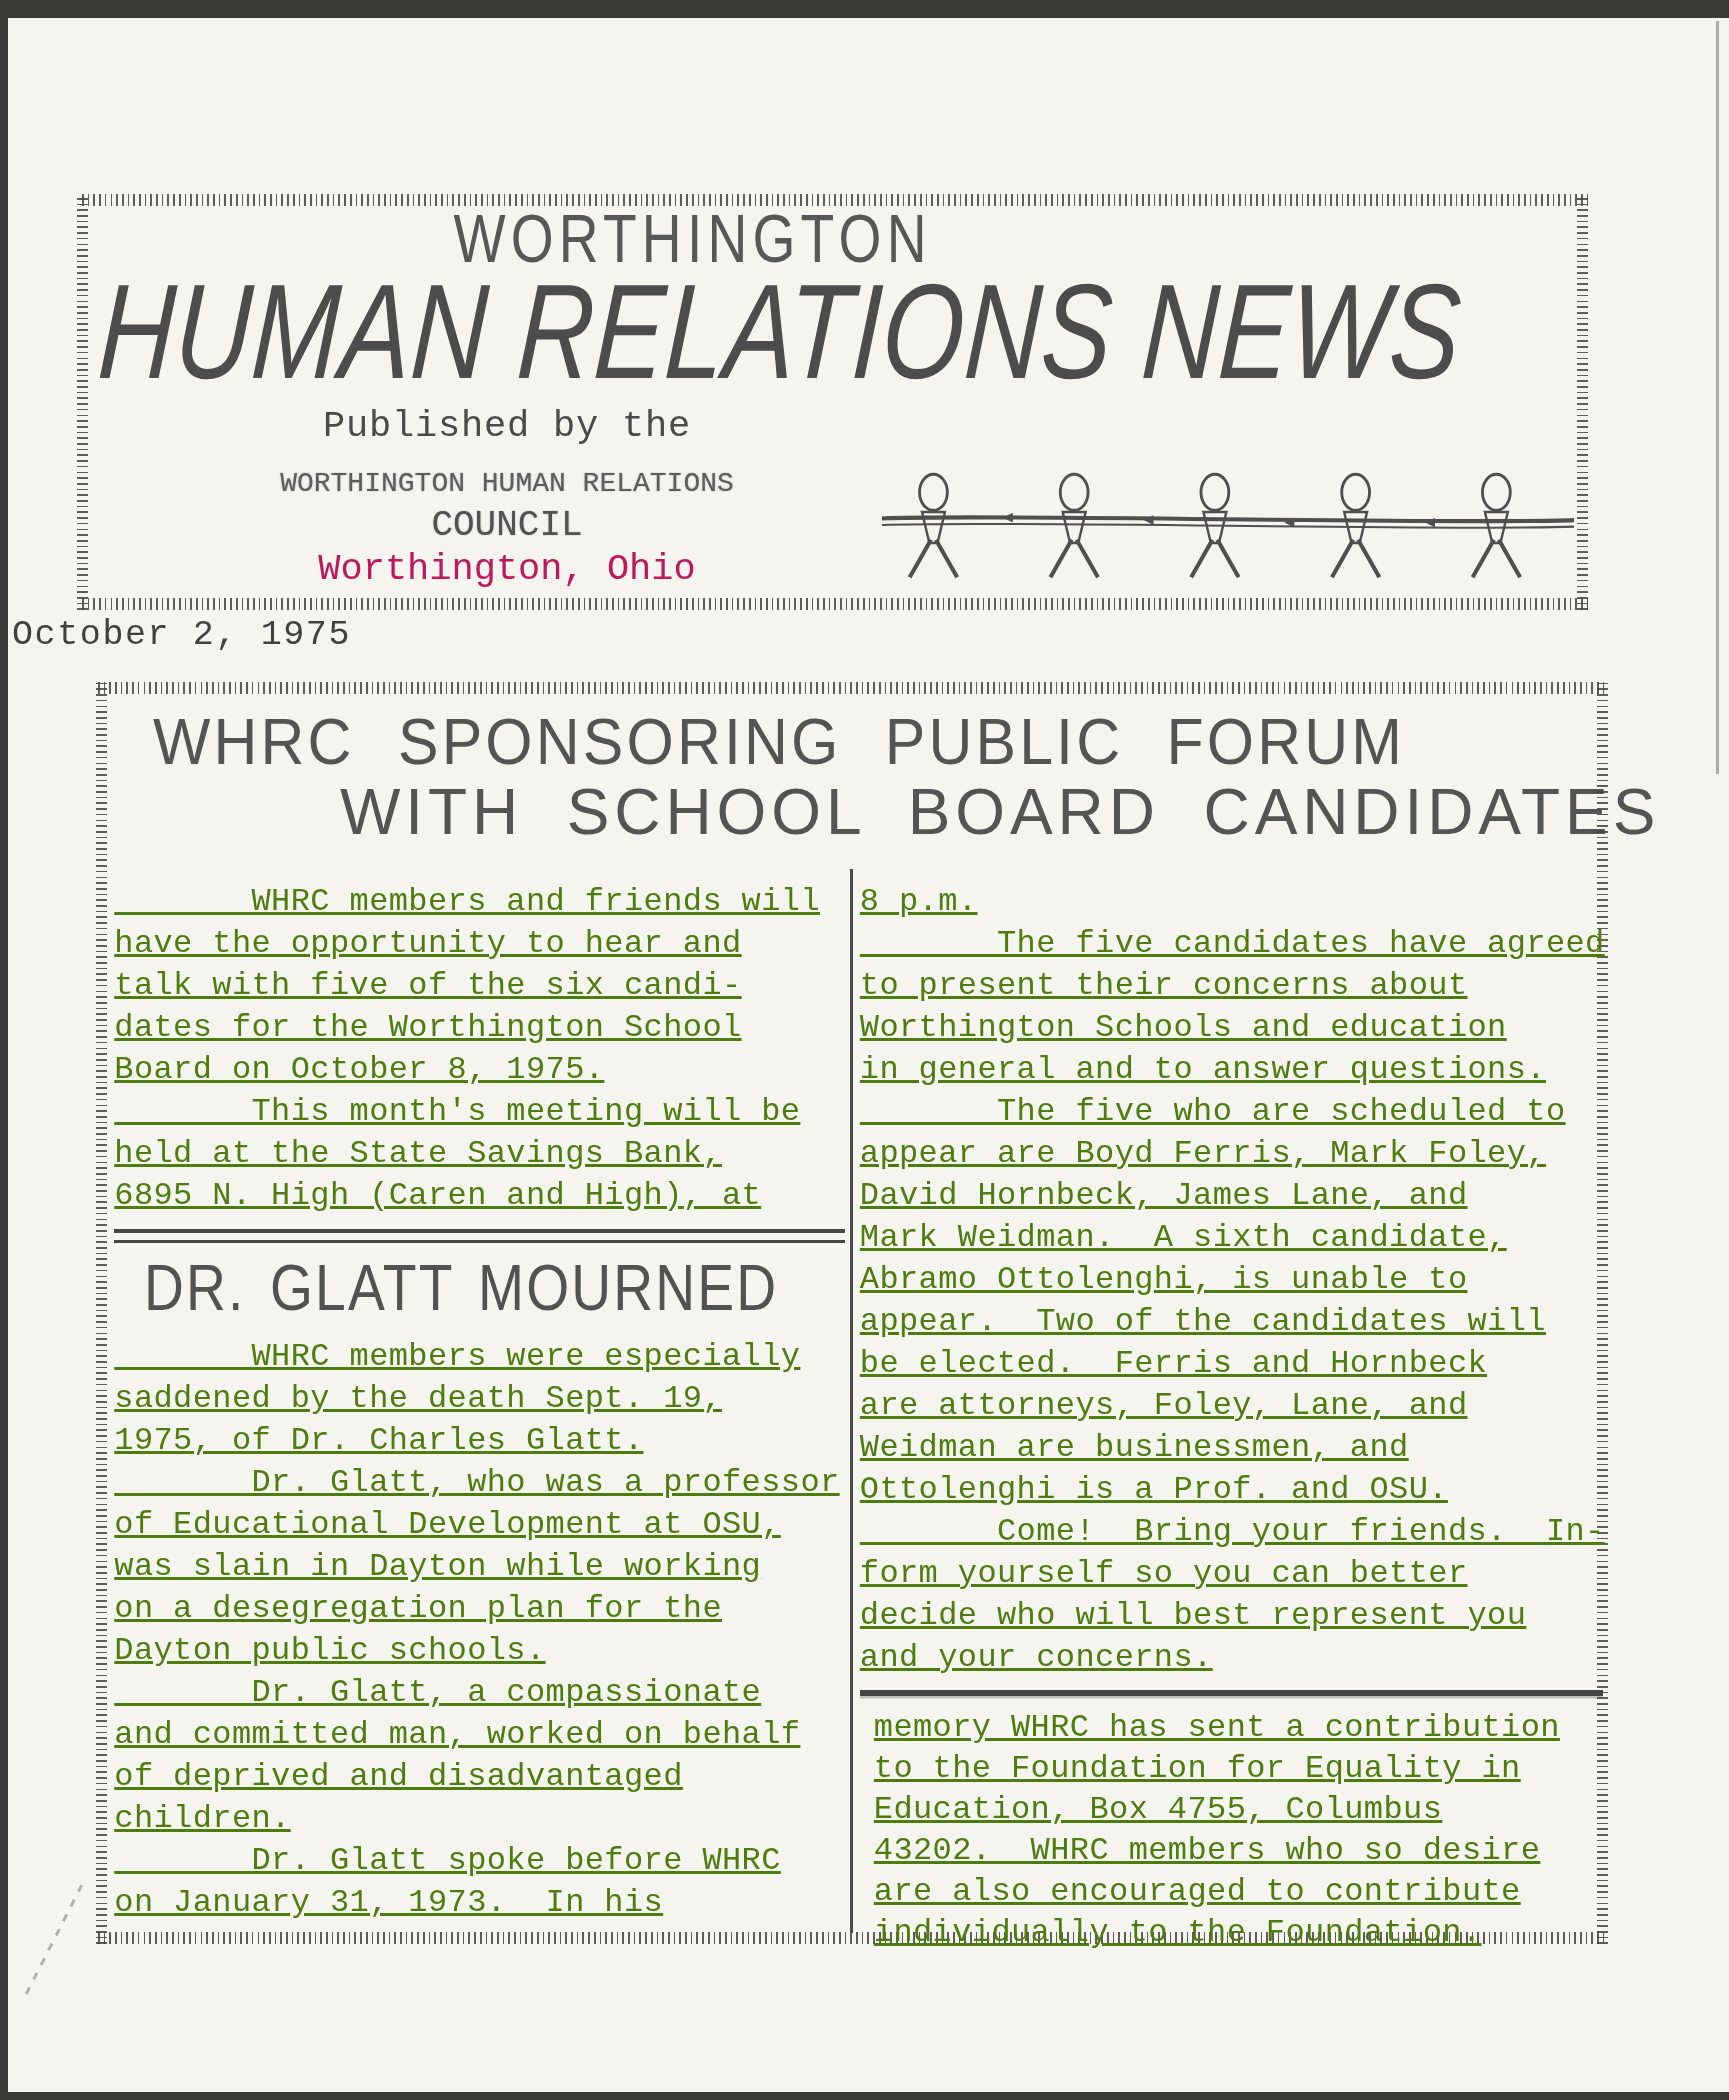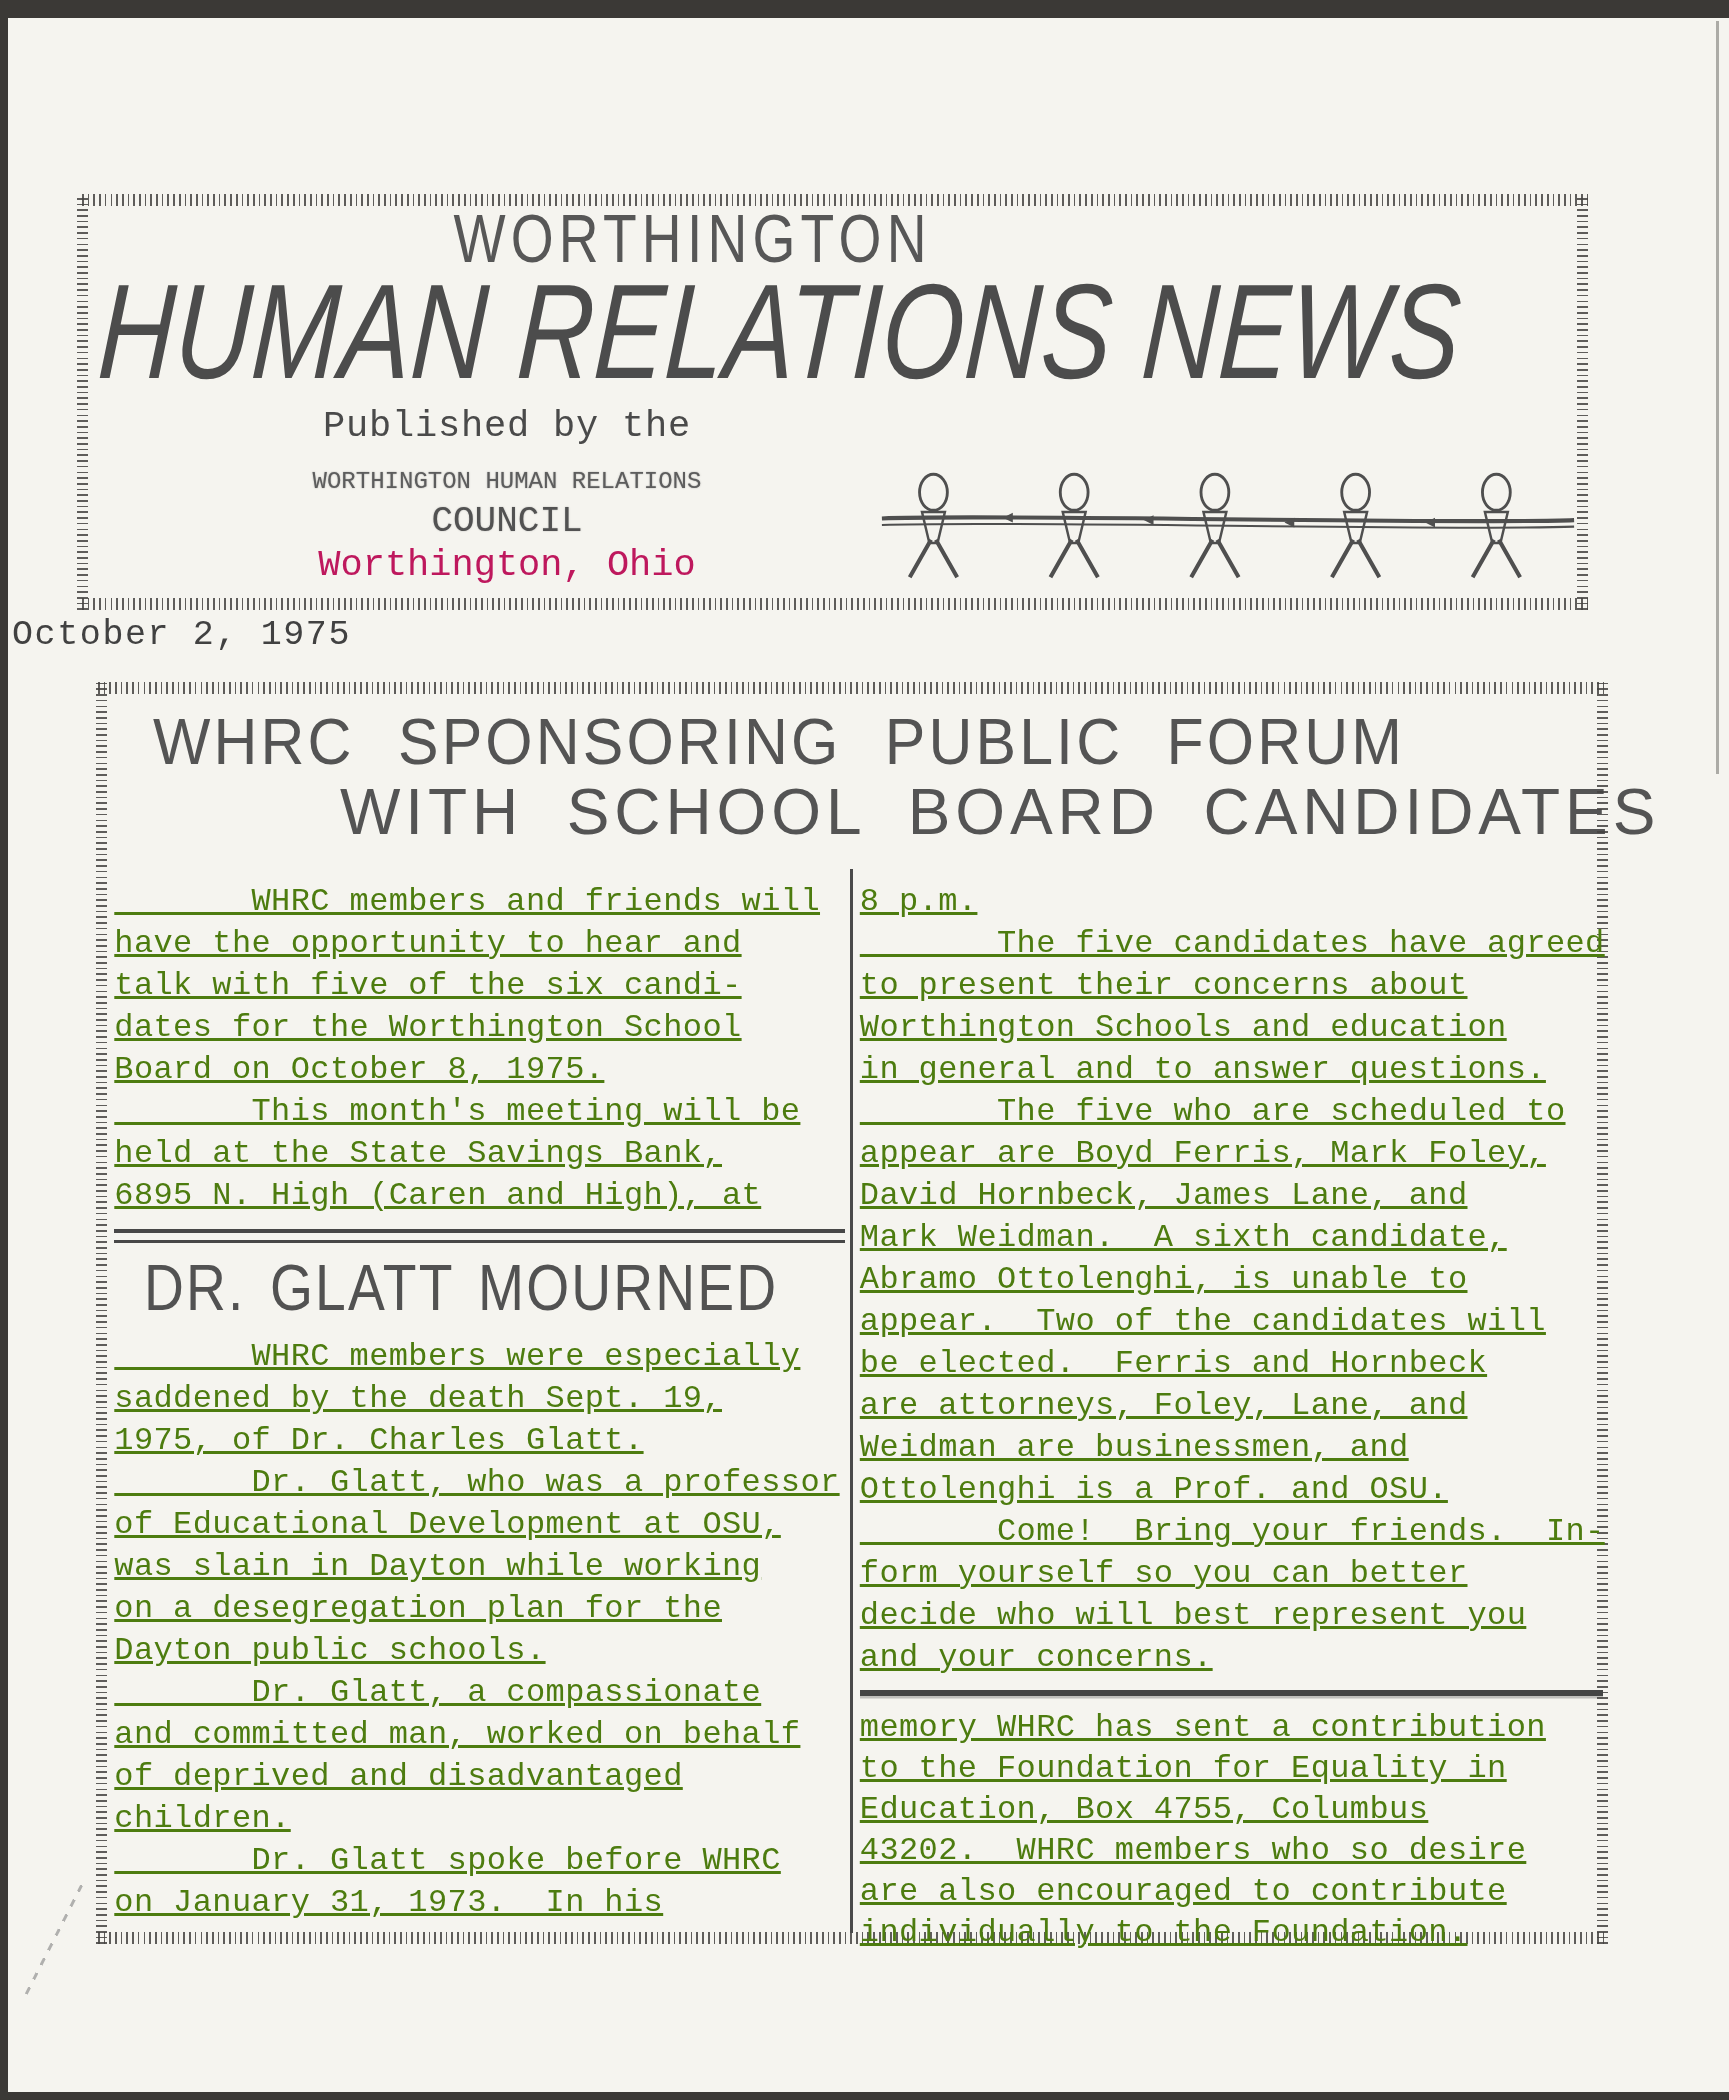--- a/index.html
+++ b/index.html
@@ -21,40 +21,40 @@
   
   .header-box{position:absolute;left:82px;top:194px;width:1506px;height:416px;}
   .mast-town{position:absolute;left:319px;top:9.8px;width:524px;text-align:center;
              font-family:"Liberation Sans",sans-serif;font-size:69px;line-height:1;color:#575757;
              letter-spacing:6.5px;transform:scaleX(.8);transform-origin:center top;white-space:nowrap;}
   .mast-title{position:absolute;left:21px;top:64px;font-family:"Liberation Sans",sans-serif;
               font-style:italic;font-size:135px;line-height:1.1;color:#4c4c4c;letter-spacing:0.8px;
               transform:scaleX(.78) skewX(-4deg);transform-origin:left top;white-space:nowrap;}
   .pub-block{position:absolute;left:106px;top:214px;width:638px;text-align:center;color:#4a4a4a;}
   .pub1{font-size:37px;line-height:1;margin-bottom:24.5px;letter-spacing:0.8px;}
-  .pub2{font-size:24px;line-height:1;margin-bottom:10.6px;letter-spacing:0px;color:#5d5d5d;
+  .pub2{font-size:28px;line-height:1;margin-bottom:10.6px;letter-spacing:0px;color:#5d5d5d;
         text-shadow:0 0 1.6px rgba(90,90,90,.55);}
   .pub3{font-size:36px;line-height:1;margin-bottom:6.5px;color:#525252;text-shadow:0 0 1.6px rgba(90,90,90,.45);}
   .pub4{font-size:37px;line-height:1;color:#be185d;}
   .figures{position:absolute;left:798px;top:277px;width:696px;height:108px;}
   
   .date-line{position:absolute;left:12px;top:615px;width:1730px;text-align:left;
              font-size:35px;letter-spacing:1.6px;color:#414141;}
   
   .body-box{position:absolute;left:98px;top:682px;width:1510px;height:1262px;}
   .headline{margin:24.5px 0 0 55px;font-family:"Liberation Sans",sans-serif;color:#545454;}
   .hl1{font-size:64px;line-height:1.1;letter-spacing:3.3px;word-spacing:24.5px;
        transform:scaleX(.95);transform-origin:left top;white-space:nowrap;}
   .hl2{font-size:64px;line-height:1.1;letter-spacing:4.9px;word-spacing:21px;margin-left:187px;
        white-space:nowrap;}
   .columns{position:absolute;left:13px;right:9.8px;top:187px;bottom:11.5px;display:flex;}
   .col-left{width:736px;padding:11.5px 0 0 3.3px;}
   .col-right{flex:1;border-left:3.3px solid #4a4a4a;padding:11.5px 0 0 6.5px;}
   .tline{white-space:pre;font-size:32px;line-height:42px;letter-spacing:0.4px;color:#4d7c0f;text-decoration:underline;}
-  .memorial .tline{line-height:41px;}
+  .memorial .tline{line-height:41px;margin-left:14px;}
   .double-rule{height:7.4px;border-top:4.1px solid #474747;border-bottom:3.3px solid #474747;
                margin:12.3px 4.9px 6.5px 0;}
   .glatt-headline{font-family:"Liberation Sans",sans-serif;font-size:65px;line-height:1.15;
                   color:#525252;letter-spacing:2.5px;word-spacing:8.2px;margin:8.2px 0 9.8px 29.5px;
                   transform:scaleX(.85);transform-origin:left top;white-space:nowrap;}
   .section-rule{height:5.7px;background:#454545;margin:11.5px 1.6px 11.5px 0;
                 box-shadow:0 2.5px 0 rgba(70,70,70,.3);}
   svg .ink{stroke:#4f4f4f;fill:none;}
 </style>
 </head>

